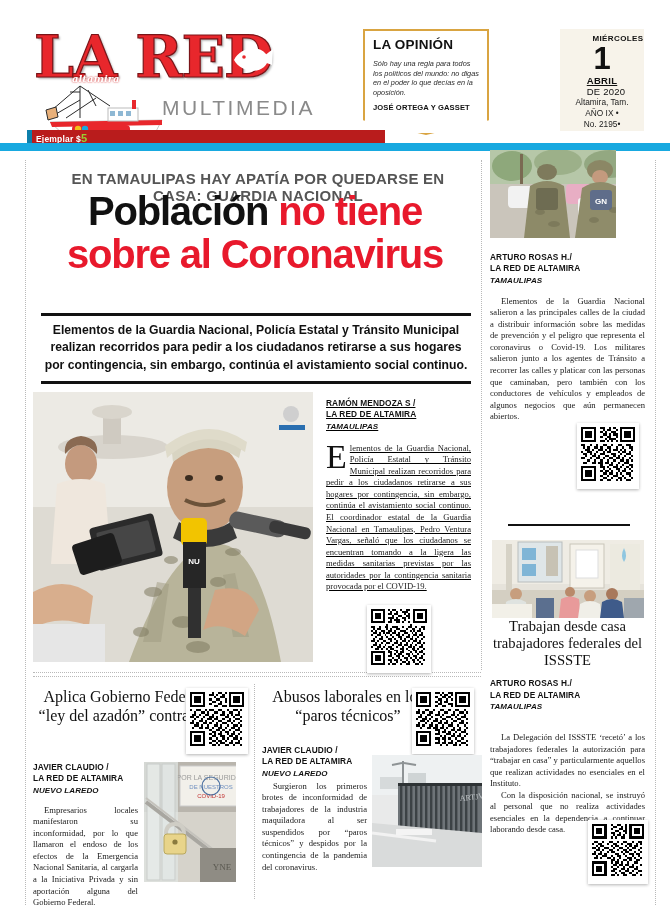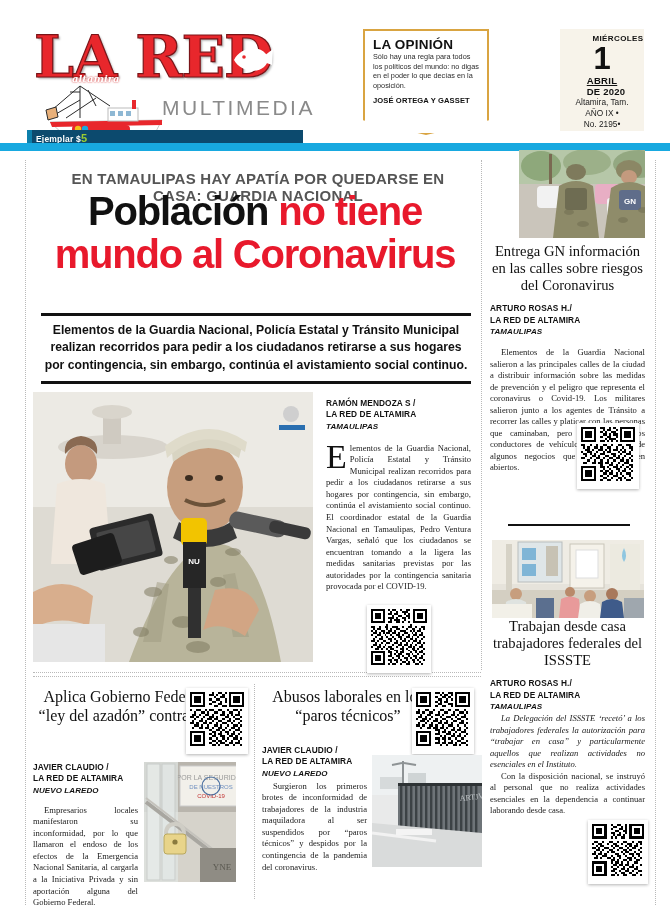--- a/index.html
+++ b/index.html
@@ -27,52 +27,52 @@
     position:absolute;left:128px;top:68px;
     font-weight:normal;font-size:21px;letter-spacing:2.5px;color:#8a8a8a;
   }
   .logo-boat{position:absolute;left:2px;top:52px;width:140px;height:62px;}
   .boat-badge{
     position:absolute;left:38px;top:45px;
     font-family:"DejaVu Serif",serif;font-style:italic;font-weight:bold;
     font-size:10px;color:#ffffff;text-shadow:0 0 2px #c00;
   }
   .price-bar{
-    position:absolute;left:27px;top:130px;width:276px;height:13px;
-    background:#0c4a6e;
+    position:absolute;left:27px;top:130px;width:358px;height:13px;
+    background:#b91c1c;
   }
   .price-bar .notch{position:absolute;left:0;top:0;width:5px;height:13px;background:#0d7fab;}
   .price-txt{
     position:absolute;left:9px;top:1.5px;font-size:8.5px;font-weight:bold;color:#ffffff;
     letter-spacing:.2px;
   }
   .price-num{color:#9ACD32;font-size:11px;font-weight:bold;}
 
   
   .opinion{
     position:absolute;left:363px;top:29px;width:122px;height:102px;
     background:#ffffff;border:2px solid #D9A441;
     clip-path:polygon(0 0,100% 0,100% 86%,50% 100%,0 86%);
     box-shadow:0 0 0 0 transparent;
     text-align:left;
   }
   .opinion-inner{padding:6px 8px 0 8px;}
   .opinion-title{font-size:13.5px;font-weight:bold;color:#111;letter-spacing:.2px;}
-  .opinion-quote{font-size:7.3px;line-height:1.32;color:#2b2b2b;}
+  .opinion-quote{font-size:7.3px;line-height:1.32;color:#2b2b2b;margin-top:7px;font-style:italic;}
   .opinion-author{font-size:7.6px;font-weight:bold;color:#111;margin-top:5px;letter-spacing:.1px;}
 
   
   .datebox{
     position:absolute;left:560px;top:29px;width:84px;height:102px;
     background:#F7F3EA;text-align:center;padding-top:5px;box-sizing:border-box;
   }
   .d-day{font-size:8px;font-weight:bold;letter-spacing:.4px;color:#111;padding-left:32px;}
   .d-num{font-size:31px;font-weight:bold;line-height:.95;color:#111;margin-top:1px;}
   .d-month{font-size:9.5px;font-weight:bold;color:#111;margin-top:2px;letter-spacing:.3px;text-decoration:underline;}
-  .d-year{font-size:9.5px;font-weight:bold;color:#111;letter-spacing:.2px;padding-left:8px;}
+  .d-year{font-size:9.5px;font-weight:normal;color:#111;letter-spacing:.2px;padding-left:8px;}
   .d-city,.d-anio,.d-no{font-size:8.3px;color:#222;line-height:1.32;}
 
   .blue-rule{position:absolute;left:0;top:143px;width:670px;height:8px;background:#18A9E0;}
 
   
   .vrule{position:absolute;width:0;border-left:1px dotted #b9b9b9;}
   .hrule-dot{position:absolute;border-top:1px dotted #b9b9b9;}
 
   
   .kicker{
@@ -90,35 +90,35 @@
   .deck{
     position:absolute;left:41px;top:322px;width:430px;
     font-size:12.2px;font-weight:bold;line-height:1.42;text-align:center;color:#111;
   }
   .deck-rule-bot{position:absolute;left:41px;top:381px;width:430px;height:2.5px;background:#111;}
 
   
   .main-photo{position:absolute;left:33px;top:392px;width:280px;height:270px;overflow:hidden;}
 
   
-  .c2{position:absolute;left:326px;top:398px;width:145px;}
+  .c2{position:absolute;left:326px;top:398px;width:145px;text-decoration:underline;}
   .byline{font-size:8.3px;font-weight:bold;line-height:1.38;color:#111;letter-spacing:.1px;}
   .byline .loc{font-style:italic;font-weight:bold;font-size:8px;}
   .body-serif{
     font-family:"Liberation Serif", serif;font-size:8.6px;line-height:1.34;
     text-align:justify;color:#1a1a1a;
   }
   .dropcap::first-letter{
     float:left;font-family:"Liberation Serif",serif;font-size:34px;line-height:.78;
     font-weight:normal;padding:1px 3px 0 0;color:#111;
   }
   .qr{background:#fff;padding:4px;box-shadow:0 1px 3px rgba(0,0,0,.3);display:inline-block;}
 
   
-  .r-photo{position:absolute;left:519px;top:150px;width:126px;height:88px;overflow:hidden;}
+  .r-photo{position:absolute;left:490px;top:150px;width:126px;height:88px;overflow:hidden;}
   .r-head{
     font-family:"Liberation Serif", serif;font-size:14.6px;line-height:1.17;
     text-align:center;color:#111;
   }
   .rule-short{height:1.6px;background:#111;}
 
   
   .b-head{
     font-family:"Liberation Serif", serif;font-size:16px;line-height:1.18;
     text-align:center;color:#111;
@@ -194,21 +194,21 @@
   <div class="vrule" style="left:655px;top:160px;height:745px;"></div>
   <div class="vrule" style="left:25px;top:160px;height:745px;"></div>
   <div class="hrule-dot" style="left:33px;top:672px;width:448px;"></div>
   <div class="vrule" style="left:254px;top:684px;height:215px;"></div>
   <div class="hrule-dot" style="left:33px;top:676px;width:448px;"></div>
 
   <div class="kicker">EN TAMAULIPAS HAY APATÍA POR QUEDARSE EN CASA: GUARDIA NACIONAL</div>
 
   <div class="headline">
     <span>Población </span><span class="red">no tiene</span><br>
-    <span class="red">mundo al Coronavirus</span>
+    <span class="red">sobre al Coronavirus</span>
   </div>
 
   <div class="deck-rule-top"></div>
   <div class="deck">Elementos de la Guardia Nacional, Policía Estatal y Tránsito Municipal realizan recorridos para pedir a los ciudadanos retirarse a sus hogares por contingencia, sin embargo, continúa el avistamiento social continuo.</div>
   <div class="deck-rule-bot"></div>
 
   <div class="main-photo">
     <svg viewBox="0 0 280 270" width="280" height="270">
       <rect width="280" height="270" fill="#e4e2dc"></rect>
       <rect y="0" width="280" height="120" fill="#eceae4"></rect>
@@ -507,21 +507,20 @@
       <g fill="#6f6c50" opacity=".5">
         <ellipse cx="50" cy="62" rx="5" ry="3"></ellipse>
           <ellipse cx="64" cy="74" rx="6" ry="3"></ellipse>
         <ellipse cx="104" cy="70" rx="5" ry="3"></ellipse>
           <ellipse cx="124" cy="60" rx="5" ry="3"></ellipse>
       </g>
     </svg>
   </div>
 
   <div style="position:absolute;left:490px;top:243px;width:155px;">
-    <div class="r-head">Entrega GN información en las calles sobre riesgos del Coronavirus</div>
     <div class="byline" style="margin-top:9px;">
       <div>ARTURO ROSAS H./</div>
       <div>LA RED DE ALTAMIRA</div>
       <div class="loc">TAMAULIPAS</div>
     </div>
     <div class="body-serif" style="margin-top:10px;text-indent:11px;">Elementos de la Guardia Nacional salieron a las principales calles de la ciudad a distribuir información sobre las medidas de prevención y el peligro que representa el coronavirus o Covid-19. Los militares salieron junto a los agentes de Tránsito a recorrer las calles y platicar con las personas que caminaban, pero también con los conductores de vehículos y empleados de algunos negocios que aún permanecen abiertos.</div>
   </div>
 
   <div style="position:absolute;left:577px;top:423px;">
     <span class="qr">
@@ -707,21 +706,21 @@
     </svg>
   </div>
 
   <div style="position:absolute;left:490px;top:618px;width:155px;">
     <div class="r-head">Trabajan desde casa trabajadores federales del ISSSTE</div>
     <div class="byline" style="margin-top:9px;">
       <div>ARTURO ROSAS H./</div>
       <div>LA RED DE ALTAMIRA</div>
       <div class="loc">TAMAULIPAS</div>
     </div>
-    <div class="body-serif" style="margin-top:1px;text-indent:11px;font-style:italic;">La Delegación del ISSSTE ‘recetó’ a los trabajadores federales la autorización para “trabajar en casa” y particularmente aquellos que realizan actividades no esenciales en el Instituto.</div>
+    <div class="body-serif" style="margin-top:20px;text-indent:11px;">La Delegación del ISSSTE ‘recetó’ a los trabajadores federales la autorización para “trabajar en casa” y particularmente aquellos que realizan actividades no esenciales en el Instituto.</div>
     <div class="body-serif" style="text-indent:11px;">Con la disposición nacional, se instruyó al personal que no realiza actividades esenciales en la dependencia a continuar laborando desde casa.</div>
   </div>
 
   <div style="position:absolute;left:588px;top:820px;">
     <span class="qr">
       <svg width="52" height="52" viewBox="0 0 25 25" shape-rendering="crispEdges">
         <rect width="25" height="25" fill="#fff"></rect>
         <g fill="#000">
           <rect x="0" y="0" width="7" height="7"></rect>
             <rect x="1" y="1" width="5" height="5" fill="#fff"></rect>

